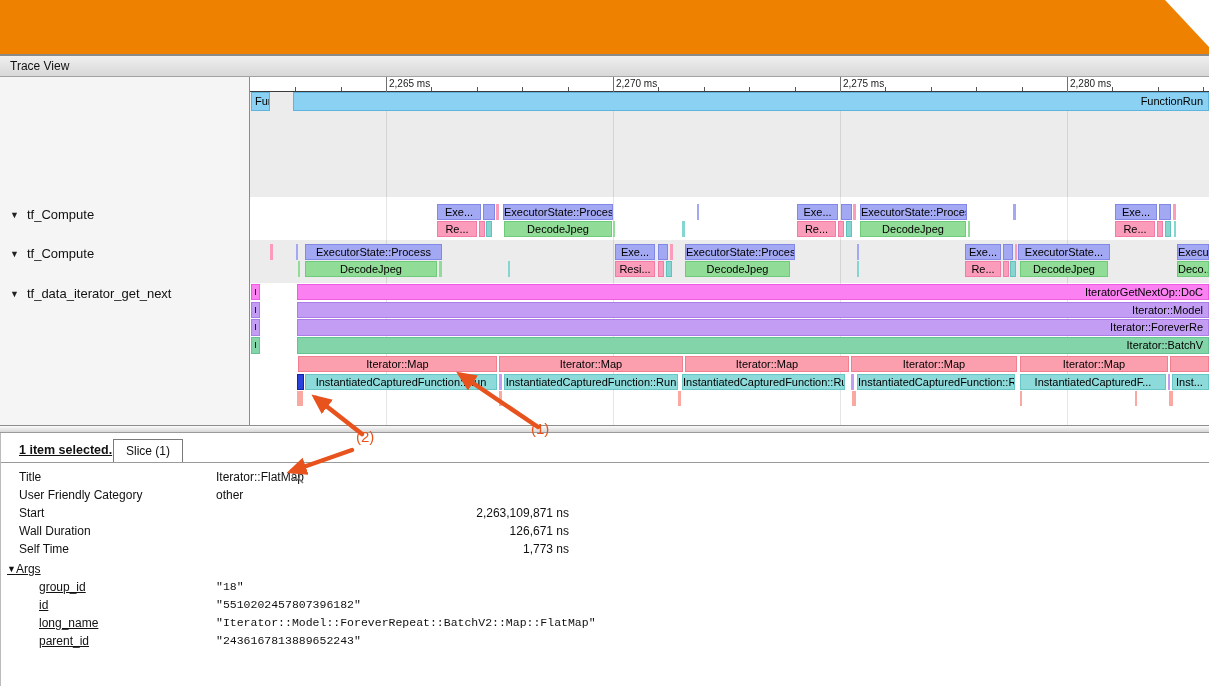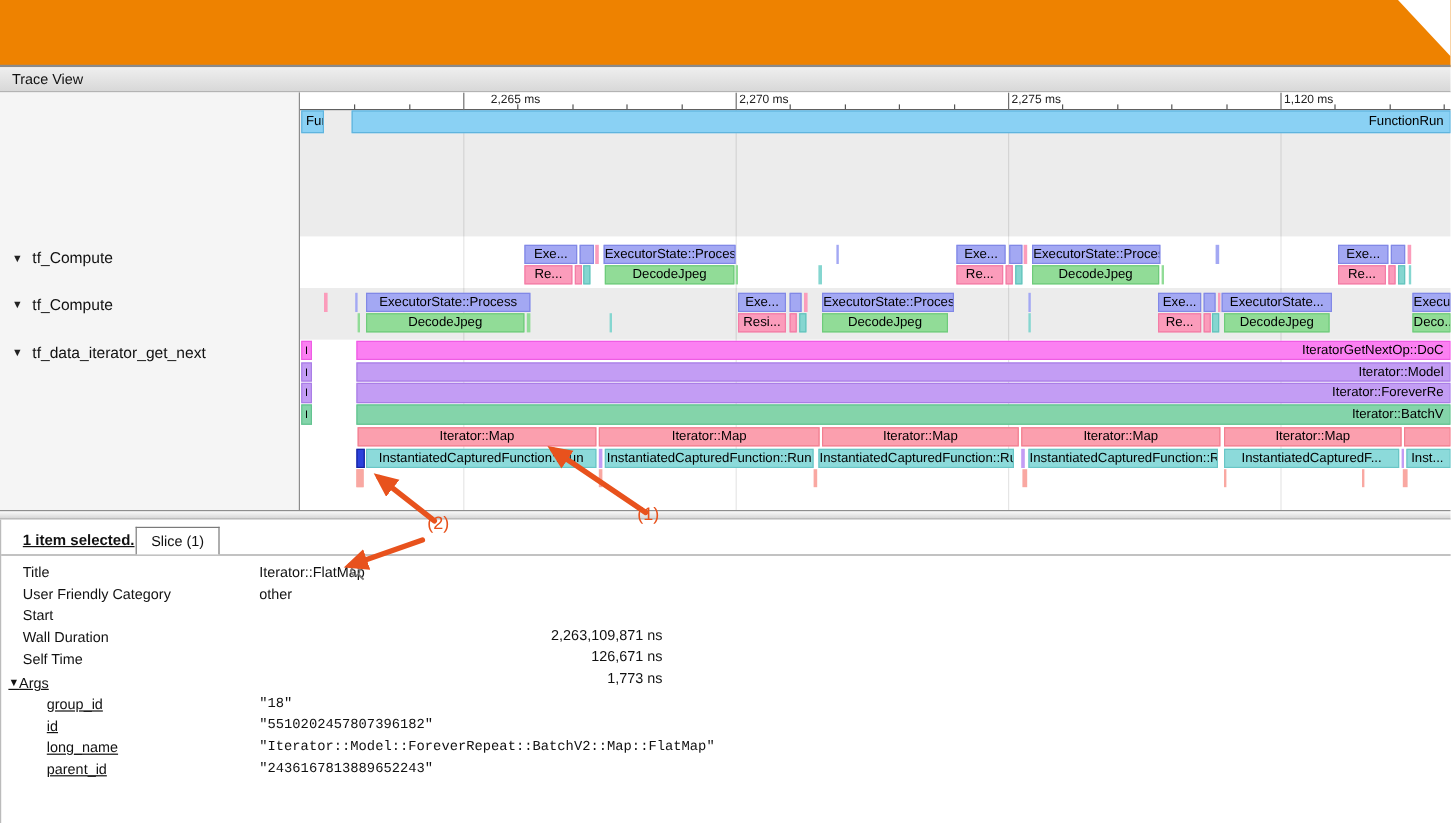--- a/index.html
+++ b/index.html
@@ -34,21 +34,21 @@
         background:linear-gradient(#fbfbfb,#d6d6d6);border-top:1px solid #8e8e8e;border-bottom:1px solid #9a9a9a;box-sizing:border-box;}
   
   .details{position:absolute;left:0;top:433px;width:1209px;height:253px;background:#fff;border-left:1px solid #bbb;box-sizing:border-box;}
   .status-text{position:absolute;left:18px;top:10px;font-size:12.5px;font-weight:bold;text-decoration:underline;}
   .tab{position:absolute;left:112px;top:6px;width:70px;height:23px;border:1px solid #7a7a7a;border-bottom:none;
        background:#fff;font-size:12px;text-align:center;line-height:23px;box-sizing:border-box;z-index:2;}
   .tabs-rule{position:absolute;left:0;top:29px;width:1209px;height:1px;background:#9a9a9a;}
   .drow{position:absolute;left:0;width:1209px;height:18px;font-size:12px;line-height:18px;}
   .drow .dlabel{position:absolute;left:18px;}
   .drow .dvalue{position:absolute;left:215px;}
-  .drow .dnum{position:absolute;left:151px;width:400px;text-align:right;margin-top:16px;}
+  .drow .dnum{position:absolute;left:168px;width:400px;text-align:right;}
   .args-head{position:absolute;left:6px;font-size:12px;line-height:18px;}
   .args-head .tri{font-size:9px;vertical-align:1px;}
   .arow{position:absolute;left:0;width:1209px;height:18px;font-size:12px;line-height:18px;}
   .arow .akey{position:absolute;left:38px;text-decoration:underline;}
   .arow .aval{position:absolute;left:215px;font-family:"Liberation Mono","DejaVu Sans Mono",monospace;font-size:11.5px;}
   .mag-icon{position:absolute;top:3px;}
   
   .anno-svg{position:absolute;left:0;top:0;width:1209px;height:686px;pointer-events:none;z-index:10;}
   .anno-label{position:absolute;font-size:15px;z-index:10;pointer-events:none;}
 </style>
@@ -65,39 +65,39 @@
       <div class="trackhead" style="top: 130px;"><span class="tri">▼</span><span>tf_Compute</span></div>
       <div class="trackhead" style="top: 169px;"><span class="tri">▼</span><span>tf_Compute</span></div>
       <div class="trackhead" style="top: 209px;"><span class="tri">▼</span><span>tf_data_iterator_get_next</span></div>
     </div>
 
   <div class="timeline" id="timeline">
     <div class="ruler" id="ruler">
         <div class="tick-minor" style="left: 45px;"></div>
         <div class="tick-minor" style="left: 91px;"></div>
         <div class="tick-major" style="left: 136px;"></div>
-        <div class="tick-label" style="left: 139px; margin-left: 20px;">2,265 ms</div>
+        <div class="tick-label" style="left: 139px;">2,265 ms</div>
         <div class="tick-minor" style="left: 181px;"></div>
         <div class="tick-minor" style="left: 227px;"></div>
         <div class="tick-minor" style="left: 272px;"></div>
         <div class="tick-minor" style="left: 318px;"></div>
         <div class="tick-major" style="left: 363px;"></div>
         <div class="tick-label" style="left: 366px;">2,270 ms</div>
         <div class="tick-minor" style="left: 408px;"></div>
         <div class="tick-minor" style="left: 454px;"></div>
         <div class="tick-minor" style="left: 499px;"></div>
         <div class="tick-minor" style="left: 545px;"></div>
         <div class="tick-major" style="left: 590px;"></div>
         <div class="tick-label" style="left: 593px;">2,275 ms</div>
         <div class="tick-minor" style="left: 635px;"></div>
         <div class="tick-minor" style="left: 681px;"></div>
         <div class="tick-minor" style="left: 726px;"></div>
         <div class="tick-minor" style="left: 772px;"></div>
         <div class="tick-major" style="left: 817px;"></div>
-        <div class="tick-label" style="left: 820px;">1,120 ms</div>
+        <div class="tick-label" style="left: 820px;">2,280 ms</div>
         <div class="tick-minor" style="left: 862px;"></div>
         <div class="tick-minor" style="left: 908px;"></div>
         <div class="tick-minor" style="left: 953px;"></div>
       </div>
   <div class="tl-group" style="top: 15px; height: 105px; background: rgb(236, 236, 236);"></div>
       <div class="tl-group" style="top: 163px; height: 43px; background: rgb(236, 236, 236);"></div>
       <div class="gridline" style="left: 136px; top: 15px; height: 333px;"></div>
       <div class="gridline" style="left: 363px; top: 15px; height: 333px;"></div>
       <div class="gridline" style="left: 590px; top: 15px; height: 333px;"></div>
       <div class="gridline" style="left: 817px; top: 15px; height: 333px;"></div>

